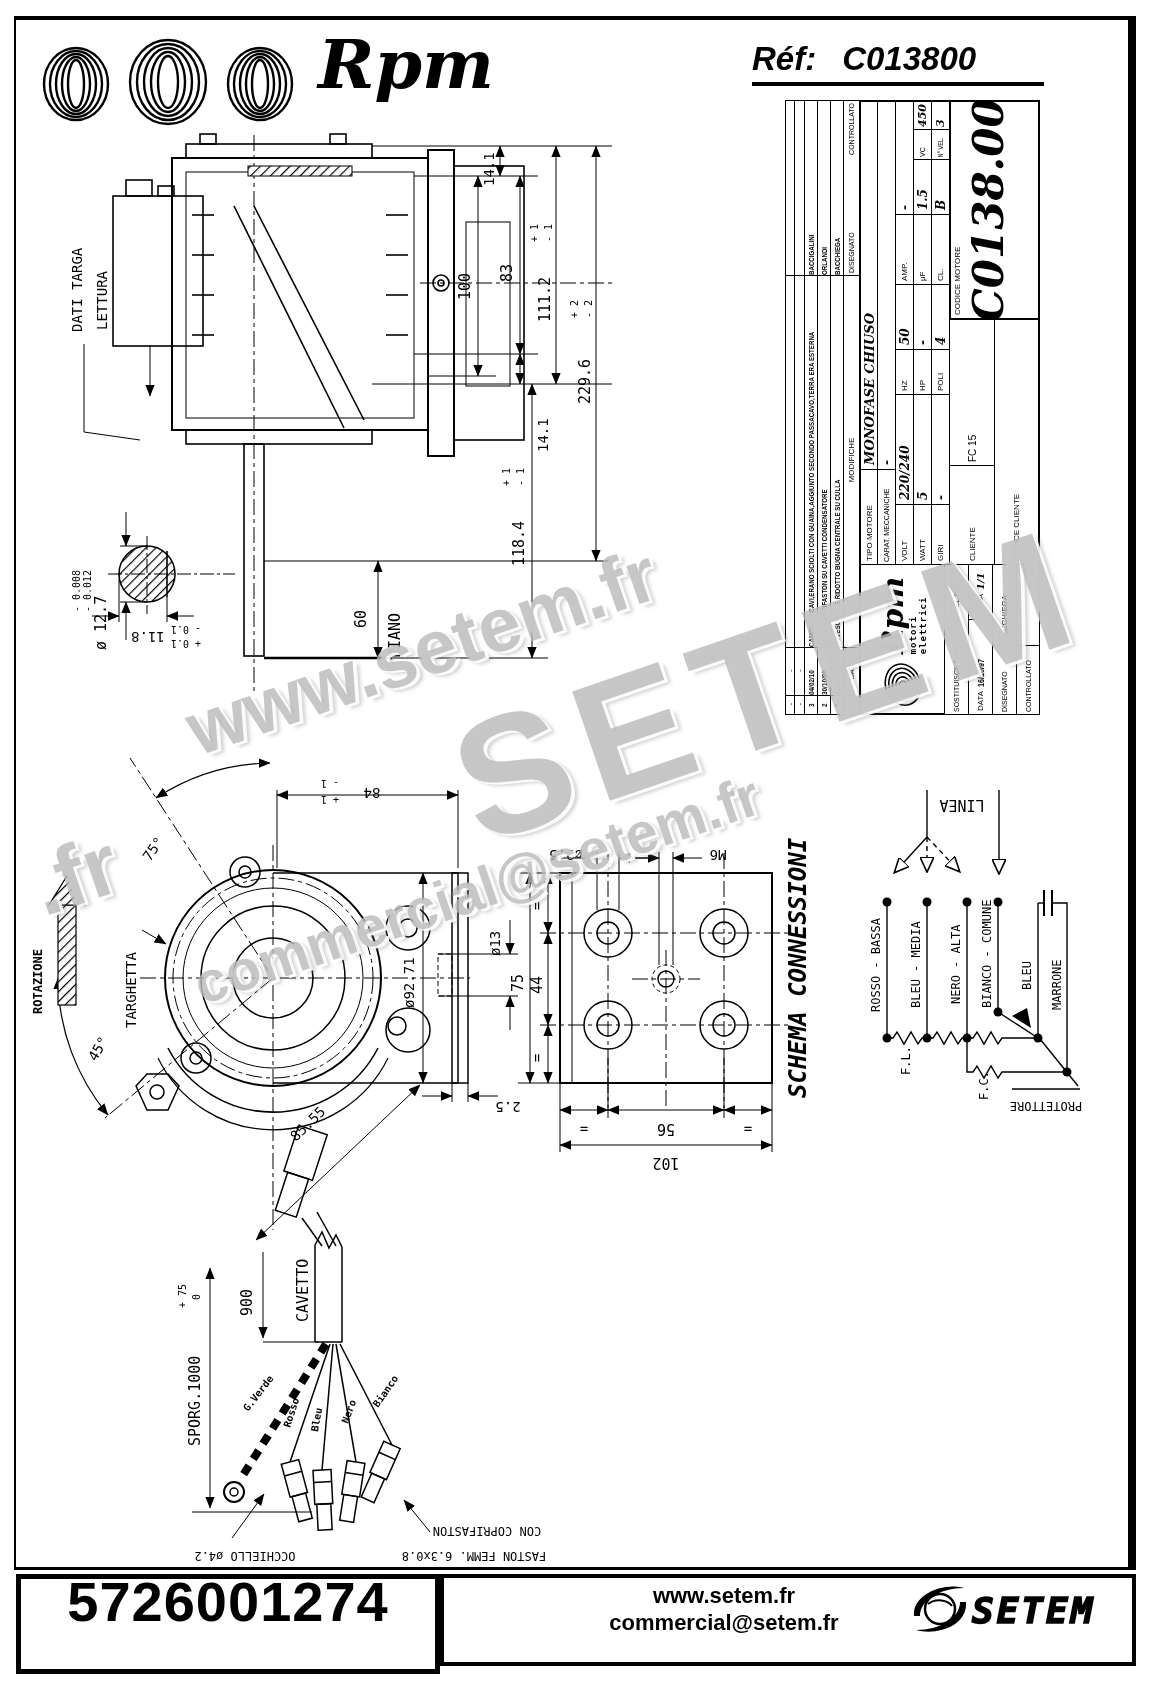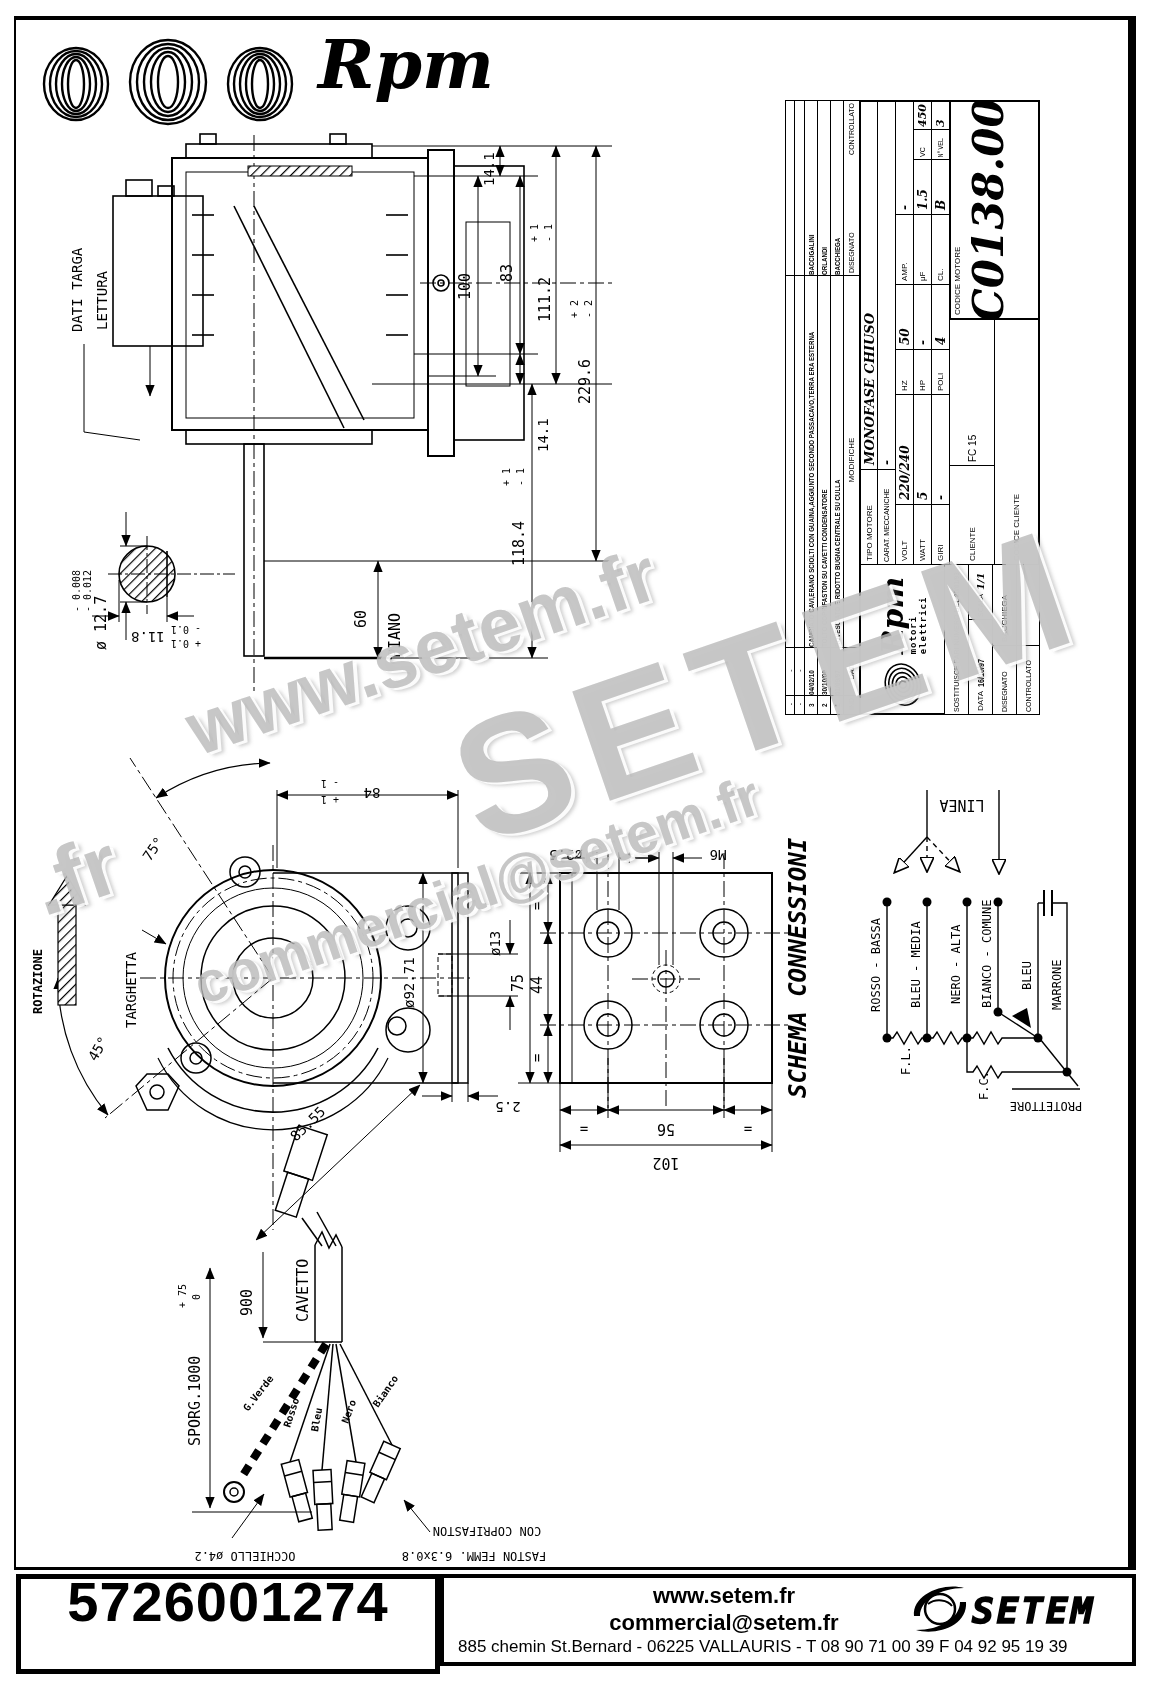--- a/index.html
+++ b/index.html
@@ -60,20 +60,24 @@
         <ellipse cx="140" cy="48" rx="17" ry="30"></ellipse>
         <ellipse cx="140" cy="48" rx="10" ry="26"></ellipse>
       <ellipse cx="232" cy="50" rx="32" ry="36"></ellipse>
         <ellipse cx="232" cy="50" rx="26" ry="33"></ellipse>
         <ellipse cx="232" cy="50" rx="20" ry="30"></ellipse>
         <ellipse cx="232" cy="50" rx="14" ry="27"></ellipse>
         <ellipse cx="232" cy="50" rx="8" ry="24"></ellipse>
     </g>
   </svg>
   <div class="brand-script">Rpm</div>
+  <div class="refbox">
+    <span>Réf:</span>
+    <span>C013800</span>
+  </div>
 
   <svg style="position:absolute;left:0;top:0;z-index:3;pointer-events:none" width="1154" height="1683" viewBox="0 0 1154 1683">
     <defs>
       <marker id="arr" viewBox="0 0 10 8" refX="9.5" refY="4" markerWidth="12" markerHeight="10" orient="auto-start-reverse" markerUnits="userSpaceOnUse">
           <path d="M0,0 L10,4 L0,8 z" fill="#000"></path>
         </marker>
       <marker id="oarr" viewBox="0 0 14 12" refX="12" refY="6" markerWidth="16" markerHeight="14" orient="auto-start-reverse" markerUnits="userSpaceOnUse">
           <path d="M0,0 L13,6 L0,12 z" fill="#fff" stroke="#000" stroke-width="1.4"></path>
         </marker>
       <pattern id="h45" width="7" height="7" patternUnits="userSpaceOnUse" patternTransform="rotate(45)">
@@ -630,21 +634,20 @@
   <div class="wm" style="left:18px;top:842px;font-size:86px">.fr</div>
 
   <div class="codebox">
     <div class="codeval">5726001274</div>
   </div>
   <div class="fbox">
     <div class="fcenter">
       <div>www.setem.fr</div>
       <div>commercial@setem.fr</div>
     </div>
-    <div class="faddr">885 chemin St.Bernard  -  06225 VALLAURIS  -  T 08 90 71 00 39   F 04 92 95 19 39</div>
     <svg style="position:absolute;right:6px;top:2px" width="218" height="58" viewBox="0 0 218 58">
       <path d="M6,36 C4,14 36,2 56,8 C32,8 12,20 12,36 Z" fill="#000"></path>
       <path d="M58,22 C60,46 28,56 8,50 C32,50 52,38 52,22 Z" fill="#000"></path>
       <circle cx="32" cy="29" r="15" fill="#fff" stroke="#000" stroke-width="2.5"></circle>
       <path d="M20,24 C28,18 40,20 44,26" fill="none" stroke="#000" stroke-width="2"></path>
       <text x="64" y="43" font-family="Liberation Sans, sans-serif" font-style="italic" font-weight="bold" font-size="36" letter-spacing="3" fill="#fff" stroke="#000" stroke-width="1.6">SETEM</text>
     </svg>
   </div>
 
 </div>

